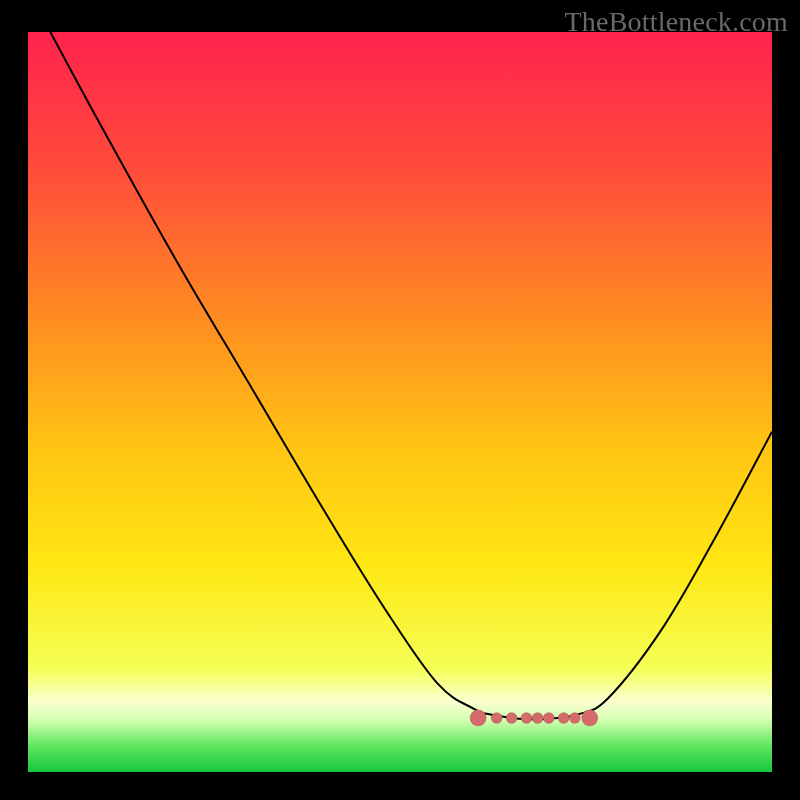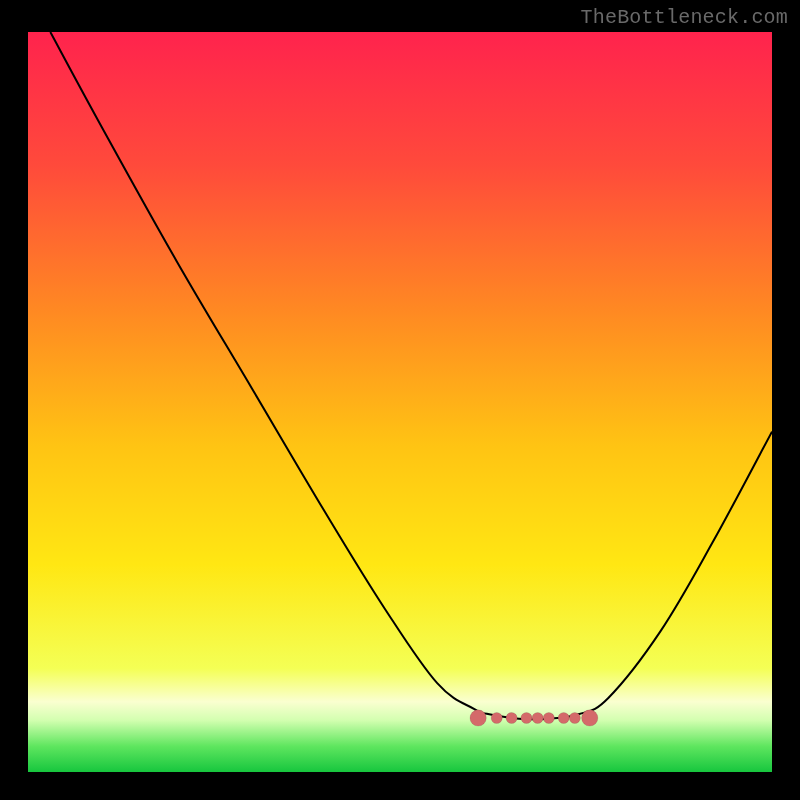--- a/index.html
+++ b/index.html
@@ -13,22 +13,22 @@
   .frame {
     position: relative;
     width: 800px;
     height: 800px;
     background: #000;
   }
   .watermark {
     position: absolute;
     top: 6px;
     right: 12px;
-    font-family: Liberation Mono, monospace;
-    font-size: 20px;
+    font-family: Liberation Serif, serif;
+    font-size: 28px;
     font-weight: 500;
     color: #696969;
     letter-spacing: 0.2px;
     z-index: 10;
   }
   svg.plot {
     position: absolute;
     left: 28px;
     top: 32px;
     width: 744px;

